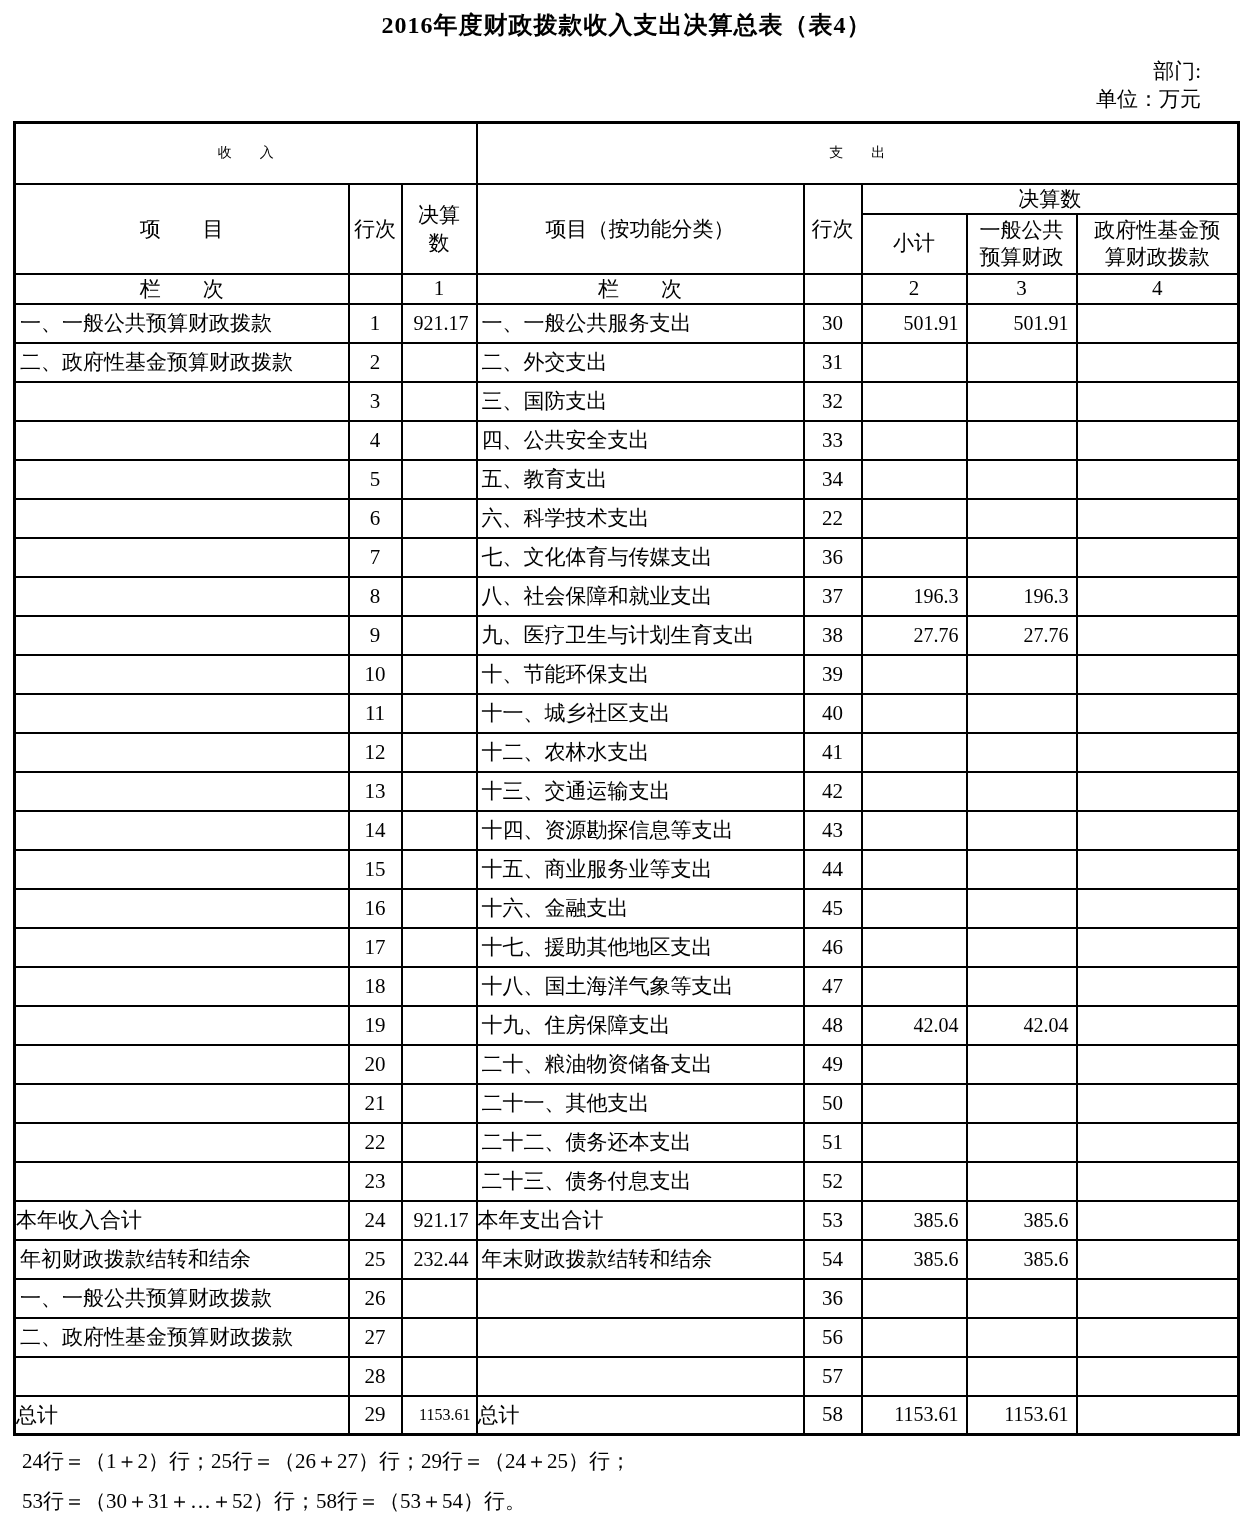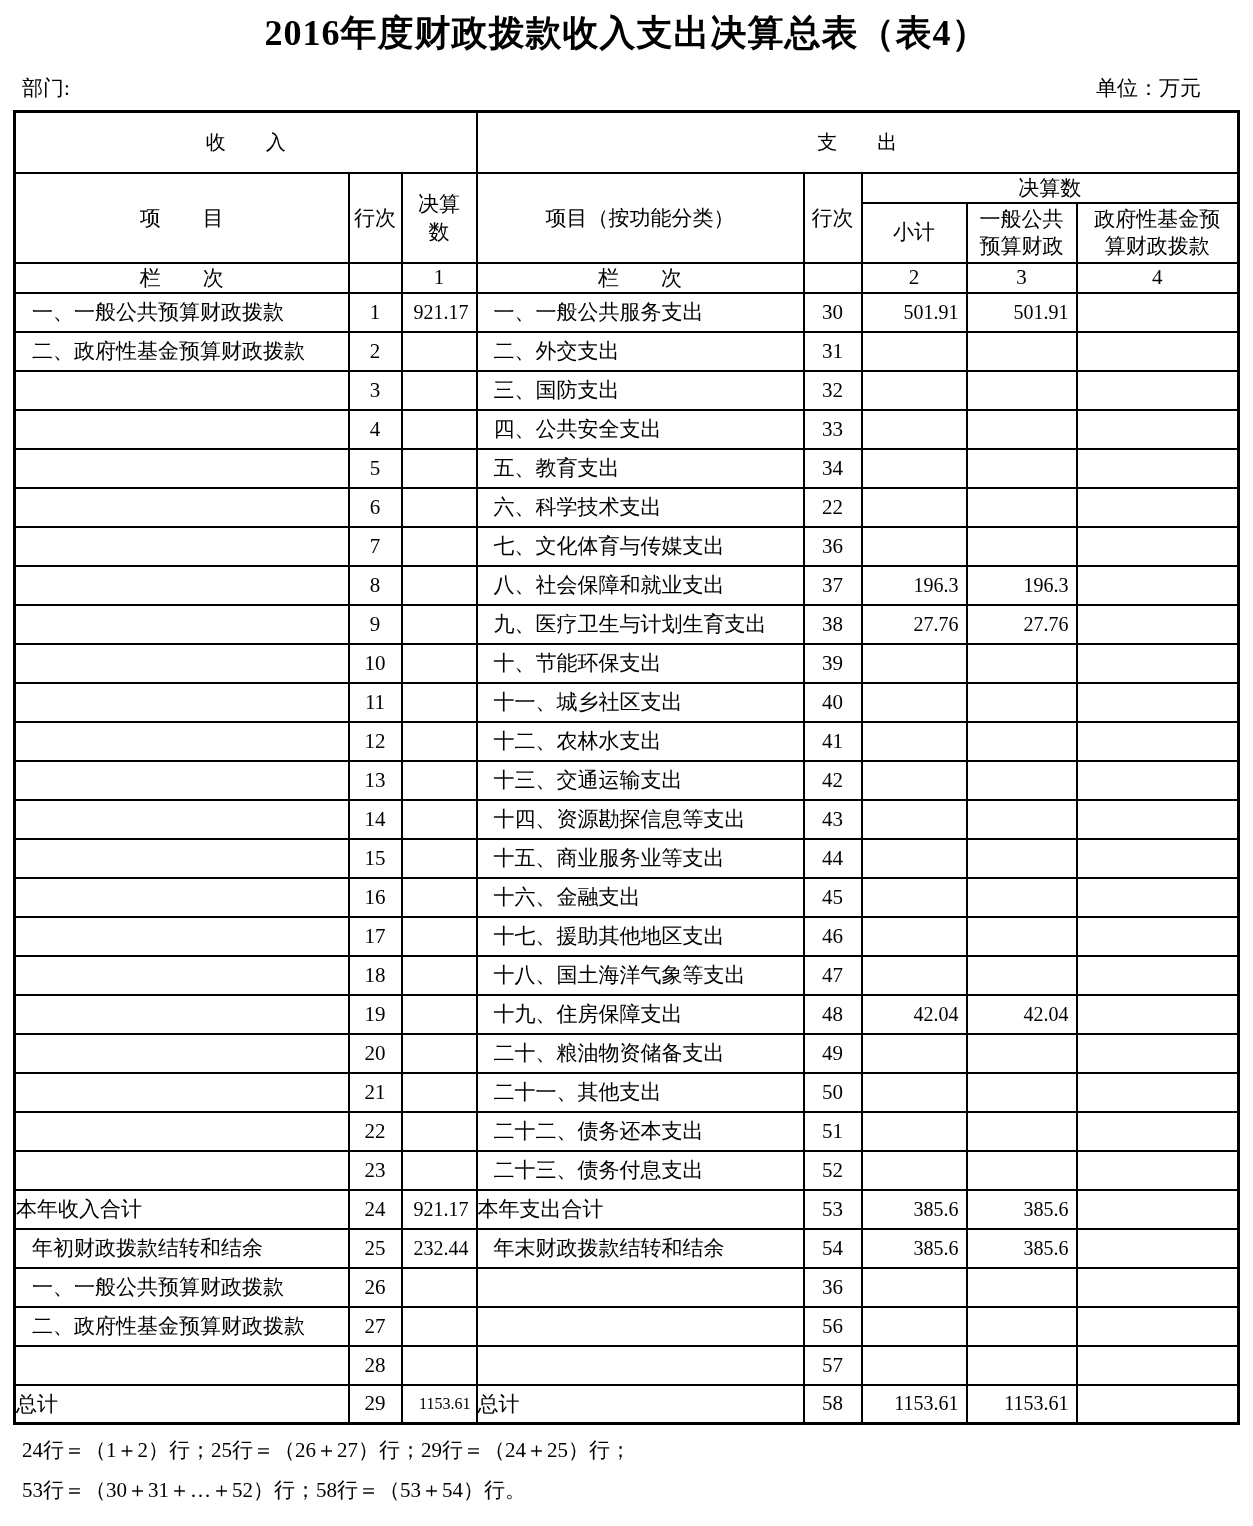--- a/index.html
+++ b/index.html
@@ -5,54 +5,55 @@
   * { margin:0; padding:0; box-sizing:border-box; }
   html,body { background:#fff; }
   body {
     width:1253px; height:1526px;
     font-family:"Liberation Serif","DejaVu Serif",serif;
     color:#000;
     position:relative;
   }
   .title {
     text-align:center;
-    font-size:36px;
+    font-size:24px;
     font-weight:bold;
     padding-top:9px;
     letter-spacing:1px;
   }
   .meta {
     display:flex;
     justify-content:space-between;
     align-items:flex-end;
     font-size:21px;
-    margin:16px 52px 8px 22px;
+    margin:16px 52px 8px 16px;
+    flex-direction:column;
   }
   table.fin {
     border-collapse:collapse;
     table-layout:fixed;
     width:1224px;
     margin-left:13px;
     border:3px solid #000;
   }
   .fin th, .fin td {
     border:2px solid #000;
     font-weight:normal;
     font-size:21px;
     overflow:hidden;
     vertical-align:middle;
   }
   .fin thead th { text-align:center; }
-  tr.h1 th { height:61px; font-size:20px; }
+  tr.h1 th { height:61px; font-size:14px; }
   tr.h2 th { height:29px; }
   tr.h3 th { height:60px; line-height:1.25; }
   tr.h4 th { height:28px; }
   .pre { white-space:pre-line; }
   .fin tbody td { height:39px; }
-  td.item { text-align:left; padding-left:16px; }
+  td.item { text-align:left; padding-left:4px; }
   td.item.center { text-align:left; padding-left:0; }
   td.num { text-align:center; }
   td.amt { text-align:right; padding-right:7px; font-size:20px; }
   td.amt.small { font-size:16px; padding-right:5px; }
   .notes {
     margin:11px 0 0 22px;
     font-size:21px;
   }
   .notes p { margin-bottom:12px; }
 </style>

